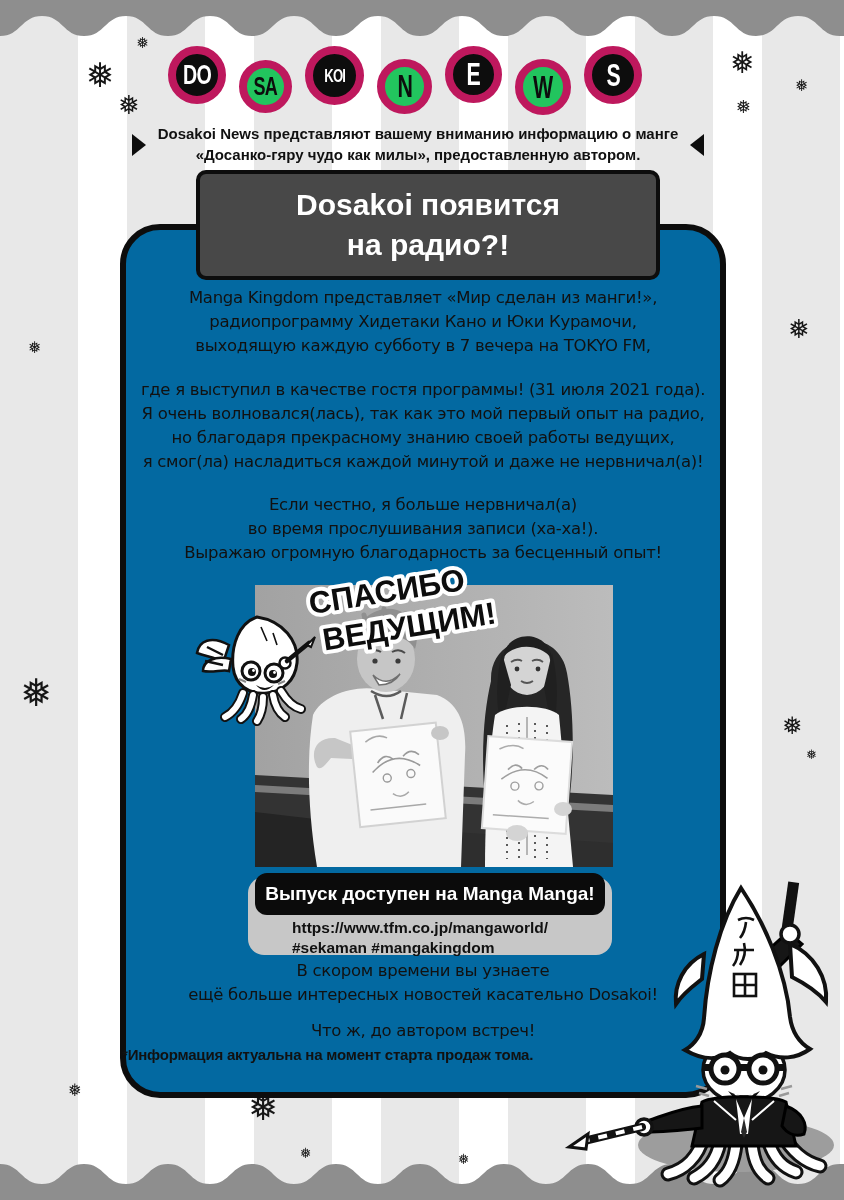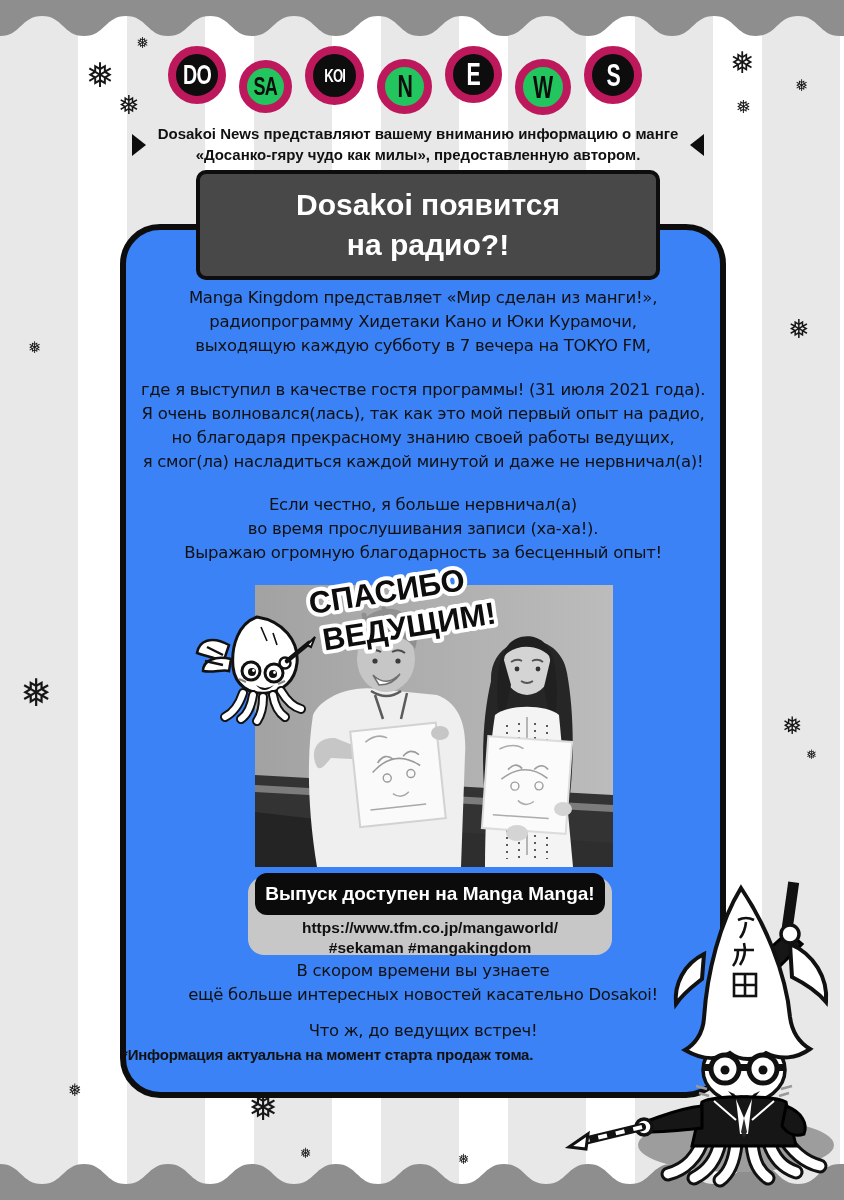--- a/index.html
+++ b/index.html
@@ -27,37 +27,37 @@
   .tri.right{border-left:14px solid #0d0d0d;}
   .tri.left{border-right:14px solid #0d0d0d;}
 
   
   .title-banner{position:absolute;left:196px;top:170px;width:464px;height:110px;box-sizing:border-box;
     background:#484848;border:4px solid #0d0d0d;border-radius:10px;z-index:5;
     display:flex;align-items:center;justify-content:center;}
   .title-banner .t{color:#fff;font-weight:bold;font-size:30px;line-height:1.33;text-align:center;white-space:pre-line;}
 
   
-  .card{position:absolute;left:120px;top:224px;width:594px;height:806px;background:#3b82f6;
+  .card{position:absolute;left:120px;top:224px;width:594px;height:806px;background:#0369a1;
     border:6px solid #0d0d0d;border-radius:40px;z-index:3;padding:56px 0 0 0;box-sizing:content-box;}
   .para{font-family:"DejaVu Sans","Liberation Sans",sans-serif;font-size:16.5px;line-height:1.45;
     letter-spacing:-.3px;text-align:center;white-space:pre-line;margin:0 0 20px 0;}
   .closing{font-family:"DejaVu Sans","Liberation Sans",sans-serif;font-size:16.5px;line-height:1.45;
     letter-spacing:-.3px;text-align:center;white-space:pre-line;margin:4px 0 12px 0;}
 
   .photo-block{position:relative;width:358px;height:282px;margin:0 0 6px 129px;}
   .photo-svg{position:absolute;left:0;top:0;z-index:1;}
   .caption-svg{position:absolute;left:22px;top:-8px;z-index:4;overflow:visible;}
   .mini-squid{position:absolute;left:-60px;top:26px;z-index:3;overflow:visible;}
 
   .release{position:relative;width:364px;height:82px;margin-left:122px;}
   .release-bg{position:absolute;left:0;top:4px;width:364px;height:78px;background:#c7c7c7;border-radius:16px;}
   .release-pill{position:absolute;left:7px;top:0;width:350px;height:42px;background:#0b0b0b;border-radius:12px;
     color:#fff;font-weight:bold;font-size:19px;display:flex;align-items:center;justify-content:center;}
-  .release-urls{position:absolute;left:0;top:45px;width:100%;text-align:center;font-weight:bold;font-size:15.5px;line-height:1.25;}
+  .release-urls{position:absolute;left:0;top:45px;width:100%;text-align:left;font-weight:bold;font-size:15.5px;line-height:1.25;padding-left:44px;}
 
   .footnote{position:absolute;left:122px;top:1046px;font-size:15px;font-weight:600;z-index:3;letter-spacing:-.2px;}
 
   .squid-shadow{position:absolute;left:638px;top:1118px;width:196px;height:54px;background:#9d9d9d;border-radius:50%;z-index:2;}
   .big-squid{position:absolute;left:568px;top:880px;z-index:6;overflow:visible;}
 </style>
 </head>
 <body>
 
 <span class="snowflake" style="left:86px;top:58px;font-size:34px">❅</span>
@@ -253,21 +253,21 @@
       <span>Выпуск доступен на Manga Manga!</span>
     </div>
     <div class="release-urls">
       <div>https://www.tfm.co.jp/mangaworld/</div>
       <div>#sekaman #mangakingdom</div>
     </div>
   </div>
 
   <p class="closing">В скором времени вы узнаете
 ещё больше интересных новостей касательно Dosakoi!</p>
-  <p class="closing">Что ж, до ведущих встреч!</p>
+  <p class="closing">Что ж, до автором встреч!</p>
 </div>
 
 <div class="footnote">*Информация актуальна на момент старта продаж тома.</div>
 
 <div class="squid-shadow"></div>
 <svg class="big-squid" width="276" height="302" viewBox="-76 0 276 302">
 
   <rect x="141" y="2" width="11" height="46" fill="#111" transform="rotate(8 146 25)"></rect>
   <path d="M122,72 L144,52 L158,64 L136,86 Z" fill="#161616" stroke="#000" stroke-width="3"></path>
   <circle cx="146" cy="54" r="9" fill="#fff" stroke="#111" stroke-width="3.5"></circle>

